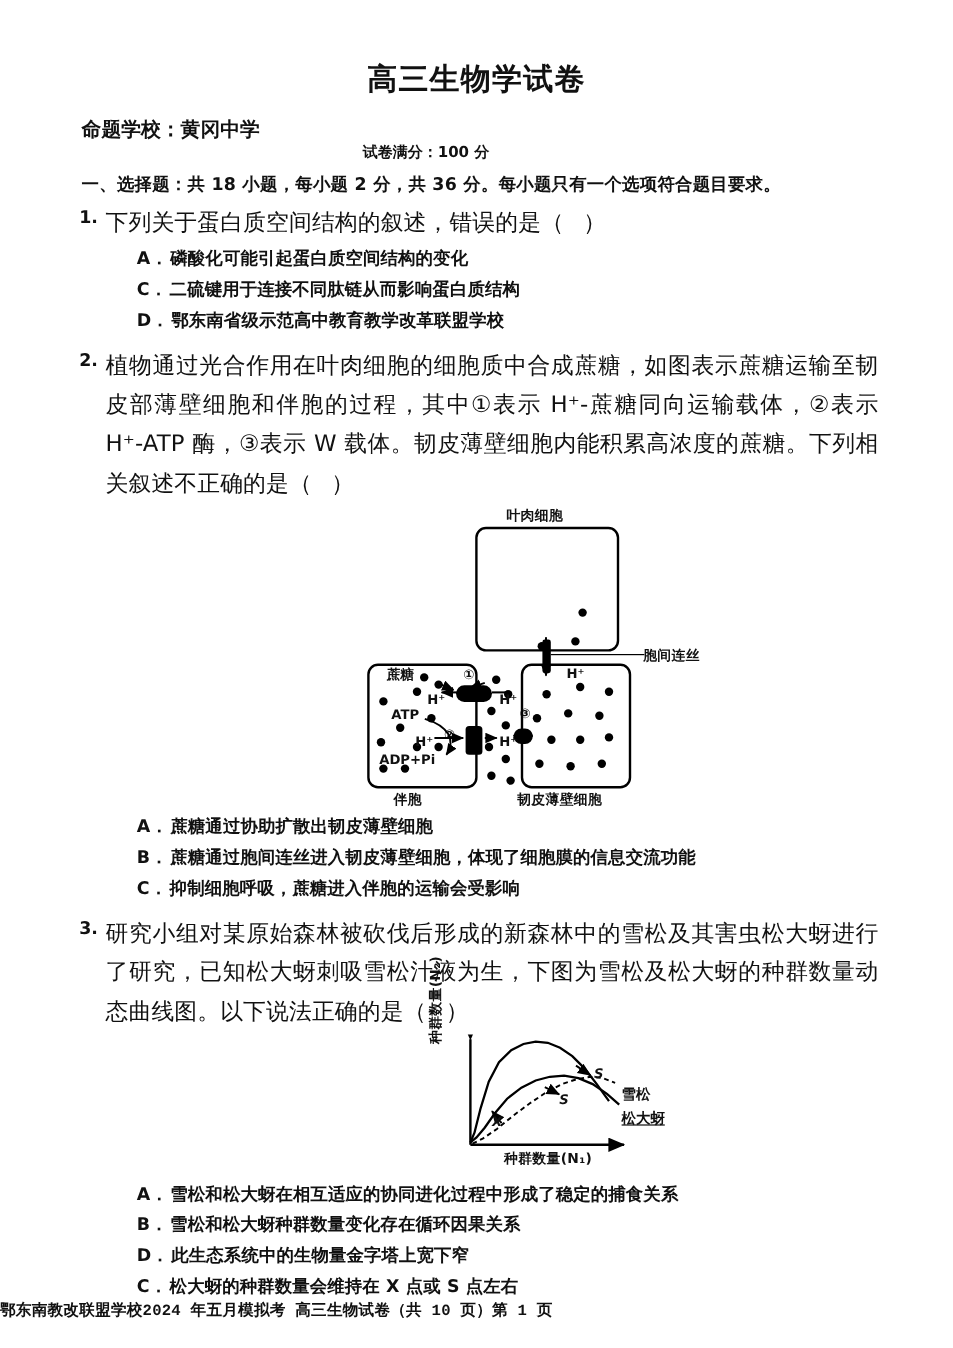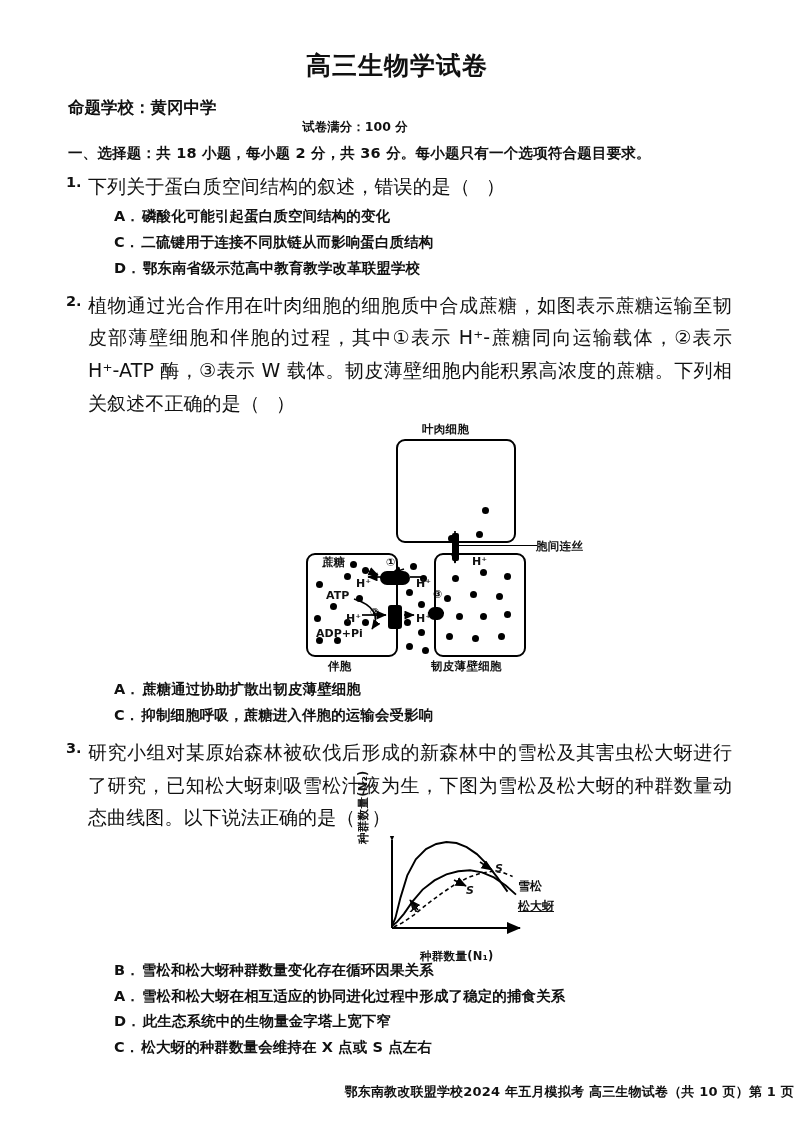--- a/index.html
+++ b/index.html
@@ -211,21 +211,21 @@
     left: -6px; top: 8px;
     font-size: 11.5px;
     font-weight: bold;
     white-space: nowrap;
     transform: rotate(-90deg);
     transform-origin: left top;
     letter-spacing: 0.3px;
   }
   .axis-x-label {
     position: absolute;
-    left: 58px; top: 113px;
+    left: 58px; top: 96px;
     font-size: 11.5px;
     font-weight: bold;
     white-space: nowrap;
     letter-spacing: 0.3px;
     text-align: center;
   }
   .legend-item {
     position: absolute;
     font-size: 12px;
     font-weight: bold;
@@ -242,24 +242,25 @@
   .pl-x { left: 48px;  top: 66px; }
   .pl-s1 { left: 104px; top: 48px; }
   .pl-s2 { left: 133px; top: 26px; }
 
   
   .footer {
     position: absolute;
     left: 0;
     bottom: 22px;
     width: 794px;
-    text-align: right;
+    text-align: left;
     font-size: 13px;
     font-weight: bold;
     letter-spacing: 0.2px;
+    font-family: Liberation Mono, monospace;
   }
 </style>
 </head>
 <body>
 
 <div class="page">
 
   <div class="title-sub">高三生物学试卷</div>
   <div class="school-line">命题学校：黄冈中学</div>
   <div class="fullmark-line">试卷满分：100 分</div>
@@ -376,20 +377,21 @@
           <line x1="155" y1="108" x2="155" y2="140" stroke="#000" stroke-width="1.7" marker-end="url(#ah)"></line>
 
           <line x1="104" y1="146" x2="92" y2="150" stroke="#000" stroke-width="1.6" marker-end="url(#ah)"></line>
         </svg>
 
       </div>
     </div>
 
     <div class="options">
       <div class="option"><span class="olabel">A．</span><span>蔗糖通过协助扩散出韧皮薄壁细胞</span></div>
+      <div class="option"><span class="olabel">B．</span><span>蔗糖通过胞间连丝进入韧皮薄壁细胞，体现了细胞膜的信息交流功能</span></div>
       <div class="option"><span class="olabel">C．</span><span>抑制细胞呼吸，蔗糖进入伴胞的运输会受影响</span></div>
     </div>
   </div>
 
   <div class="question">
     <div class="q-row">
       <div class="q-num">3.</div>
       <div class="q-stem"><span>研究小组对某原始森林被砍伐后形成的新森林中的雪松及其害虫松大蚜进行了研究，已知松大蚜刺吸雪松汁液为生，下图为雪松及松大蚜的种群数量动态曲线图。以下说法正确的是（</span><span class="paren">&nbsp;</span><span>）</span></div>
     </div>
 
@@ -421,22 +423,22 @@
             </g>
 
           <line x1="56" y1="74" x2="48" y2="64" stroke="#000" stroke-width="1.6" marker-end="url(#ax)"></line>
           <line x1="92" y1="44" x2="104" y2="50" stroke="#000" stroke-width="1.6" marker-end="url(#ax)"></line>
           <line x1="118" y1="26" x2="130" y2="34" stroke="#000" stroke-width="1.6" marker-end="url(#ax)"></line>
         </svg>
       </div>
     </div>
 
     <div class="options">
+      <div class="option"><span class="olabel">A．</span><span>雪松和松大蚜在相互适应的协同进化过程中形成了稳定的捕食关系</span></div>
       <div class="option"><span class="olabel">B．</span><span>雪松和松大蚜种群数量变化存在循环因果关系</span></div>
-      <div class="option"><span class="olabel">A．</span><span>雪松和松大蚜在相互适应的协同进化过程中形成了稳定的捕食关系</span></div>
       <div class="option"><span class="olabel">D．</span><span>此生态系统中的生物量金字塔上宽下窄</span></div>
       <div class="option"><span class="olabel">C．</span><span>松大蚜的种群数量会维持在 X 点或 S 点左右</span></div>
     </div>
   </div>
 
   <div class="footer">鄂东南教改联盟学校2024 年五月模拟考 高三生物试卷（共 10 页）第 1 页</div>
 
 </div>
 
 </body></html>

